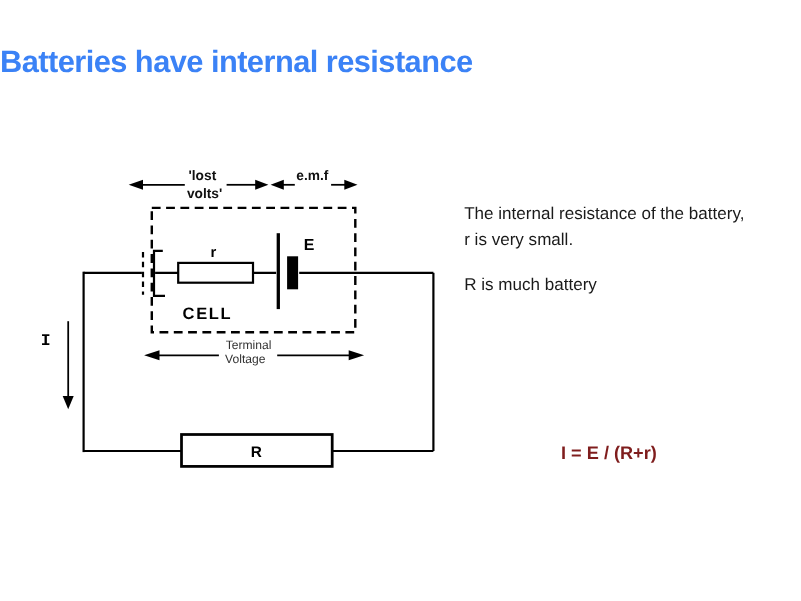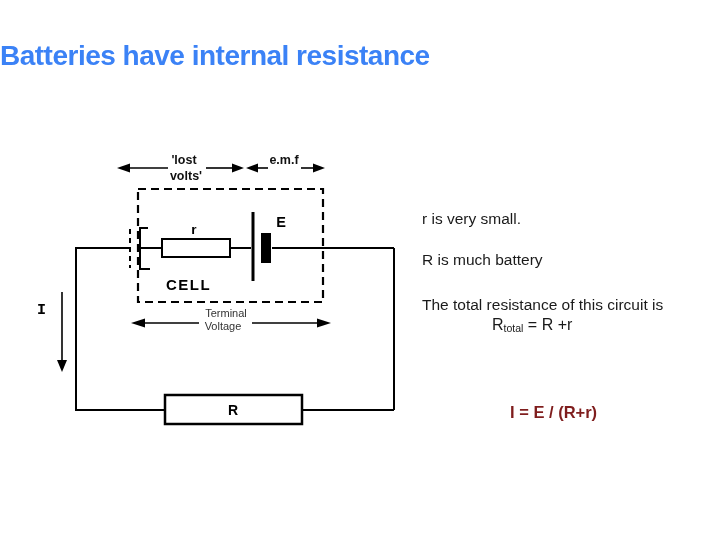--- a/index.html
+++ b/index.html
@@ -123,21 +123,20 @@
     <text class="tiny mid" x="223" y="330">Voltage</text>
 
     <line class="arrow-line" x1="62" y1="292" x2="62" y2="361"></line>
     <polygon class="arrow-head" points="57,360 67,360 62,372"></polygon>
     <text class="i-label" x="37" y="314">I</text>
 
     <rect class="comp-box-heavy" x="165" y="395" width="137" height="29"></rect>
     <text class="r-load-label mid" x="233" y="415">R</text>
   </svg>
 
+  <div class="t-line t-l2">The internal resistance of the battery,</div>
   <div class="t-line t-l3">r is very small.</div>
   <div class="t-line t-l4">R is much battery</div>
-  <div class="t-line t-l5">The total resistance of this circuit is</div>
 
-  <div class="t-line t-formula-total"><span>R</span><span class="sub">total</span><span> = R +r</span></div>
 
   <div class="t-line t-formula-current">I = E / (R+r)</div>
 
 </div>
 
 </body></html>

